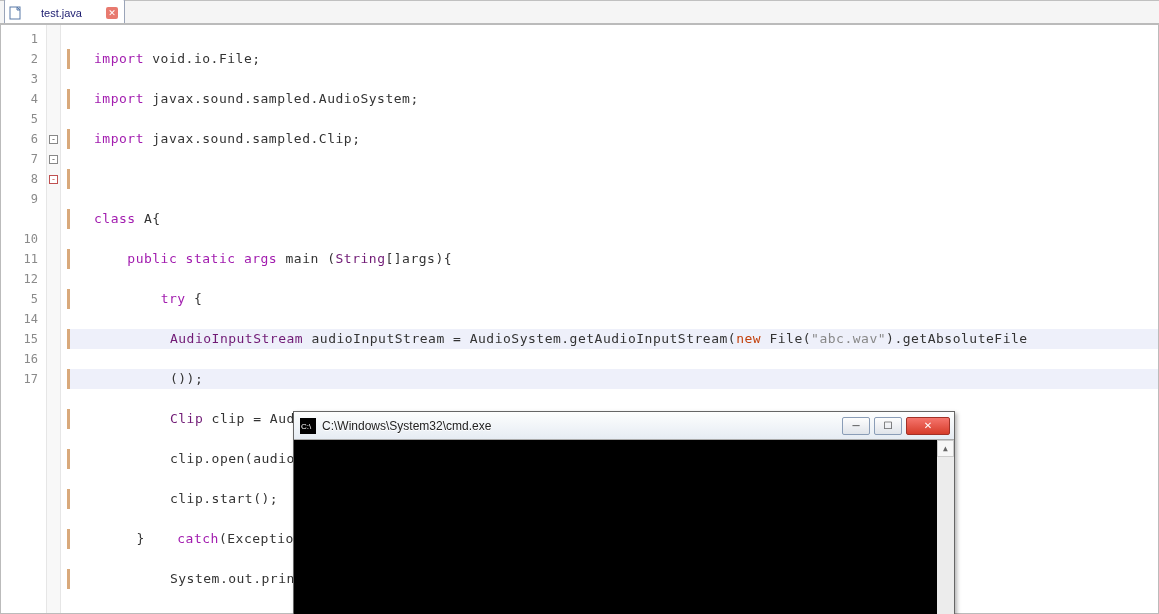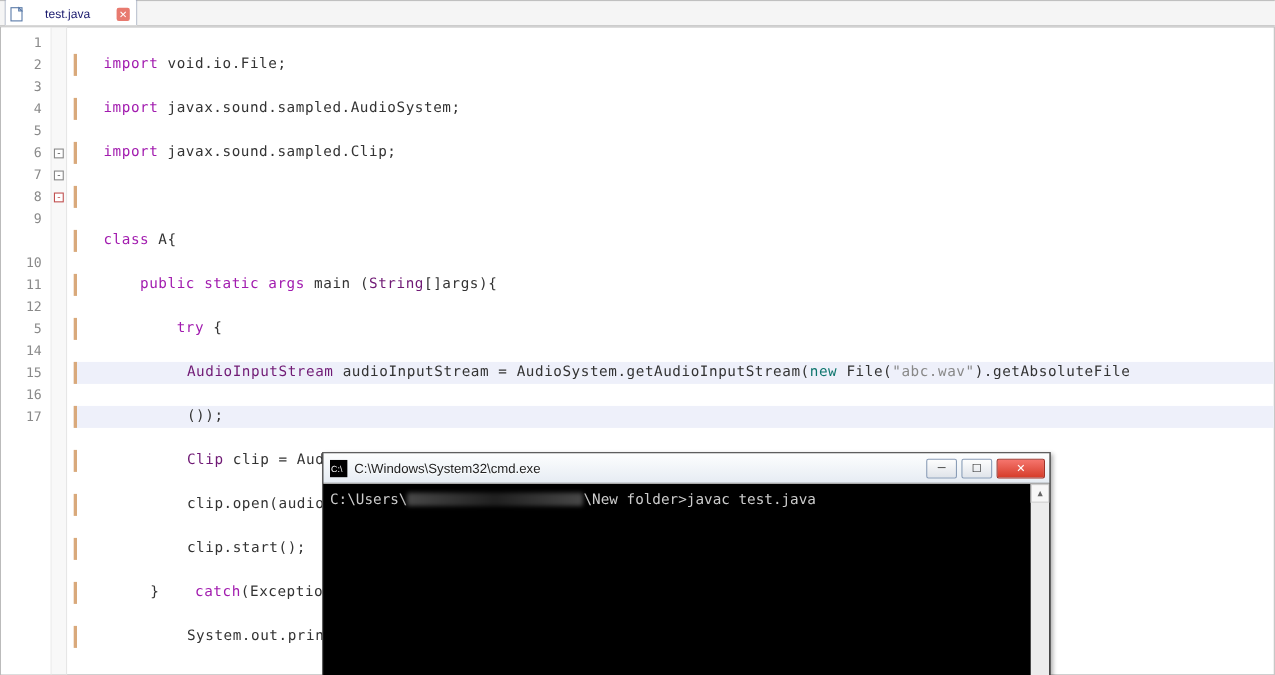--- a/index.html
+++ b/index.html
@@ -14,21 +14,21 @@
   .fold-margin { width: 14px; background:#f8f8f8; border-right:1px solid #e6e6e6; padding-top:4px;}
   .fold-margin .fcell { height:20px; display:flex; align-items:center; justify-content:center;}
   .fold-box { width:9px; height:9px; border:1px solid #888; background:#fff; font-size:9px; line-height:7px; text-align:center; color:#555; font-family: Arial;}
   .code { flex: 1; padding: 4px 0 4px 6px; line-height: 20px; font-family: "Consolas", monospace; font-size: 13px; color:#333; white-space: pre; position:relative; letter-spacing: 0.5px;}
   .code-line { height: 20px; padding-left: 2px; border-left: 1px solid transparent;}
   .code-line.with-bar { border-left: 3px solid #d9a97b; padding-left: 0px;}
   .code-line.caret-line { background: #eef0fa; }
   .kw { color: #a21caf; margin-left: 24px; }
   .type { color: #701a75; }
   .str { color: #888; }
-  .newkw { color:#0f766e;}
+  .newkw { color:#c2410c;}
   .cmd-window { position: absolute; left: 293px; top: 411px; width: 662px; height: 240px; background: #000; border: 1px solid #666; box-shadow: 2px 2px 4px rgba(0,0,0,0.3);}
   .cmd-titlebar { height: 28px; background: linear-gradient(#fdfefe, #e6ecf3); border-bottom: 1px solid #aaa; display:flex; align-items:center; padding: 0 4px 0 6px; font-family: "Segoe UI", Arial, sans-serif; font-size: 12px; color:#222;}
   .cmd-titlebar .icon { width:16px; height:16px; margin-right:6px; display:flex; align-items:center; justify-content:center; font-size:10px;}
   .cmd-titlebar .title-text { flex:1; text-shadow: 0 1px 0 #fff;}
   .cmd-buttons { display:flex; gap:4px; }
   .cmd-btn { width:28px; height:18px; border:1px solid #8a9db7; border-radius:2px; display:flex; align-items:center; justify-content:center; font-size:10px; background: linear-gradient(#fdfdfd, #e0e4ea);}
   .cmd-btn.close-btn { background: linear-gradient(#f5756d, #d63c2a); color:#fff; border-color:#a13127; width:44px;}
   .cmd-body { background:#000; color:#ccc; font-family: "Consolas", monospace; font-size:13px; padding: 4px 6px; height: calc(100% - 28px); position:relative; overflow:hidden; line-height:22px;}
   .cmd-scrollbar { position:absolute; right:0; top:0; width:17px; height:100%; background:#ececec;}
   .cmd-scrollbar .arrow { height:17px; background:#f7f7f7; border:1px solid #ccc; display:flex; align-items:center; justify-content:center; font-size:8px; color:#666;}
@@ -133,21 +133,20 @@
         </div>
       <div class="cmd-btn">
           <span>☐</span>
         </div>
       <div class="cmd-btn close-btn">
           <span>✕</span>
         </div>
     </div>
   </div>
   <div class="cmd-body">
-    <div class="cmd-line"><span>C:\Users\</span><span class="redacted" style="width:160px"></span><span>\New folder&gt;javac test.java</span></div>
     <div class="cmd-scrollbar">
       <div class="arrow">
           <span>▲</span>
         </div>
 
     </div>
   </div>
 </div>
 
 </body></html>

